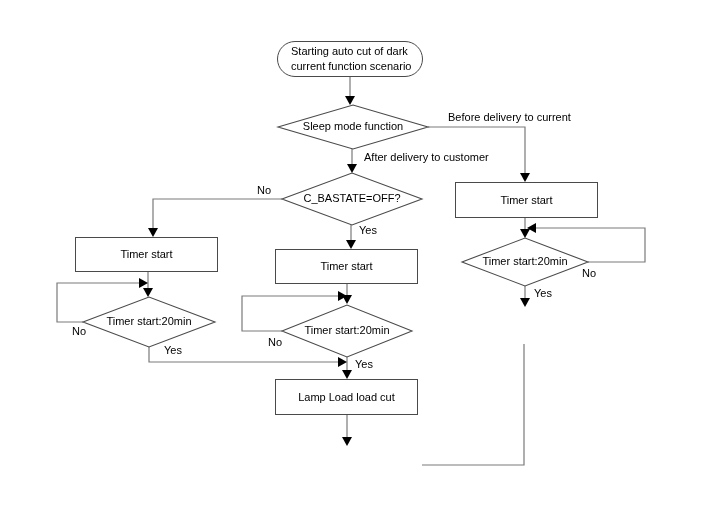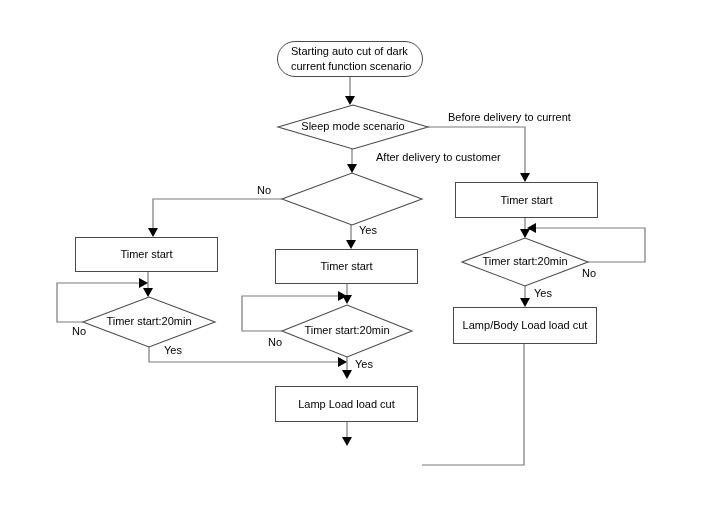--- a/index.html
+++ b/index.html
@@ -70,44 +70,42 @@
     <polygon class="arrow" points="342,437 352,437 347,446"></polygon>
     <polygon class="arrow" points="520,229 530,229 525,238"></polygon>
     <polygon class="arrow" points="536,223 536,233 527,228"></polygon>
     <polygon class="arrow" points="520,298 530,298 525,307"></polygon>
   </svg>
 
   <div class="node terminator start-node" style="left:277px;top:41px;width:146px;height:36px;">
     <span>Starting auto cut of dark current function scenario</span>
   </div>
 
-  <div class="dlabel" style="left:278px;top:120px;width:150px;">Sleep mode scenario</div>
+  <div class="dlabel" style="left:278px;top:120px;width:150px;">Sleep mode function</div>
+  <div class="dlabel" style="left:282px;top:192px;width:140px;">C_BASTATE=OFF?</div>
   <div class="dlabel" style="left:84px;top:315px;width:130px;">Timer start:20min</div>
   <div class="dlabel" style="left:282px;top:324px;width:130px;">Timer start:20min</div>
   <div class="dlabel" style="left:460px;top:255px;width:130px;">Timer start:20min</div>
 
   <div class="node" style="left:75px;top:237px;width:143px;height:35px;">
     <span>Timer start</span>
   </div>
   <div class="node" style="left:275px;top:249px;width:143px;height:35px;">
     <span>Timer start</span>
   </div>
   <div class="node" style="left:455px;top:182px;width:143px;height:36px;">
     <span>Timer start</span>
   </div>
-  <div class="node" style="left:275px;top:379px;width:143px;height:36px;margin-top:7px;">
+  <div class="node" style="left:275px;top:379px;width:143px;height:36px;">
     <span>Lamp Load load cut</span>
-  </div>
-  <div class="node" style="left:453px;top:307px;width:144px;height:37px;">
-    <span>Lamp/Body Load load cut</span>
   </div>
 
 
   <div class="elabel" style="left:448px;top:111px;">Before delivery to current</div>
-  <div class="elabel" style="left:376px;top:151px;">After delivery to customer</div>
+  <div class="elabel" style="left:364px;top:151px;">After delivery to customer</div>
   <div class="elabel" style="left:257px;top:184px;">No</div>
   <div class="elabel" style="left:359px;top:224px;">Yes</div>
   <div class="elabel" style="left:72px;top:325px;">No</div>
   <div class="elabel" style="left:164px;top:344px;">Yes</div>
   <div class="elabel" style="left:268px;top:336px;">No</div>
   <div class="elabel" style="left:355px;top:358px;">Yes</div>
   <div class="elabel" style="left:582px;top:267px;">No</div>
   <div class="elabel" style="left:534px;top:287px;">Yes</div>
 
 </div>

